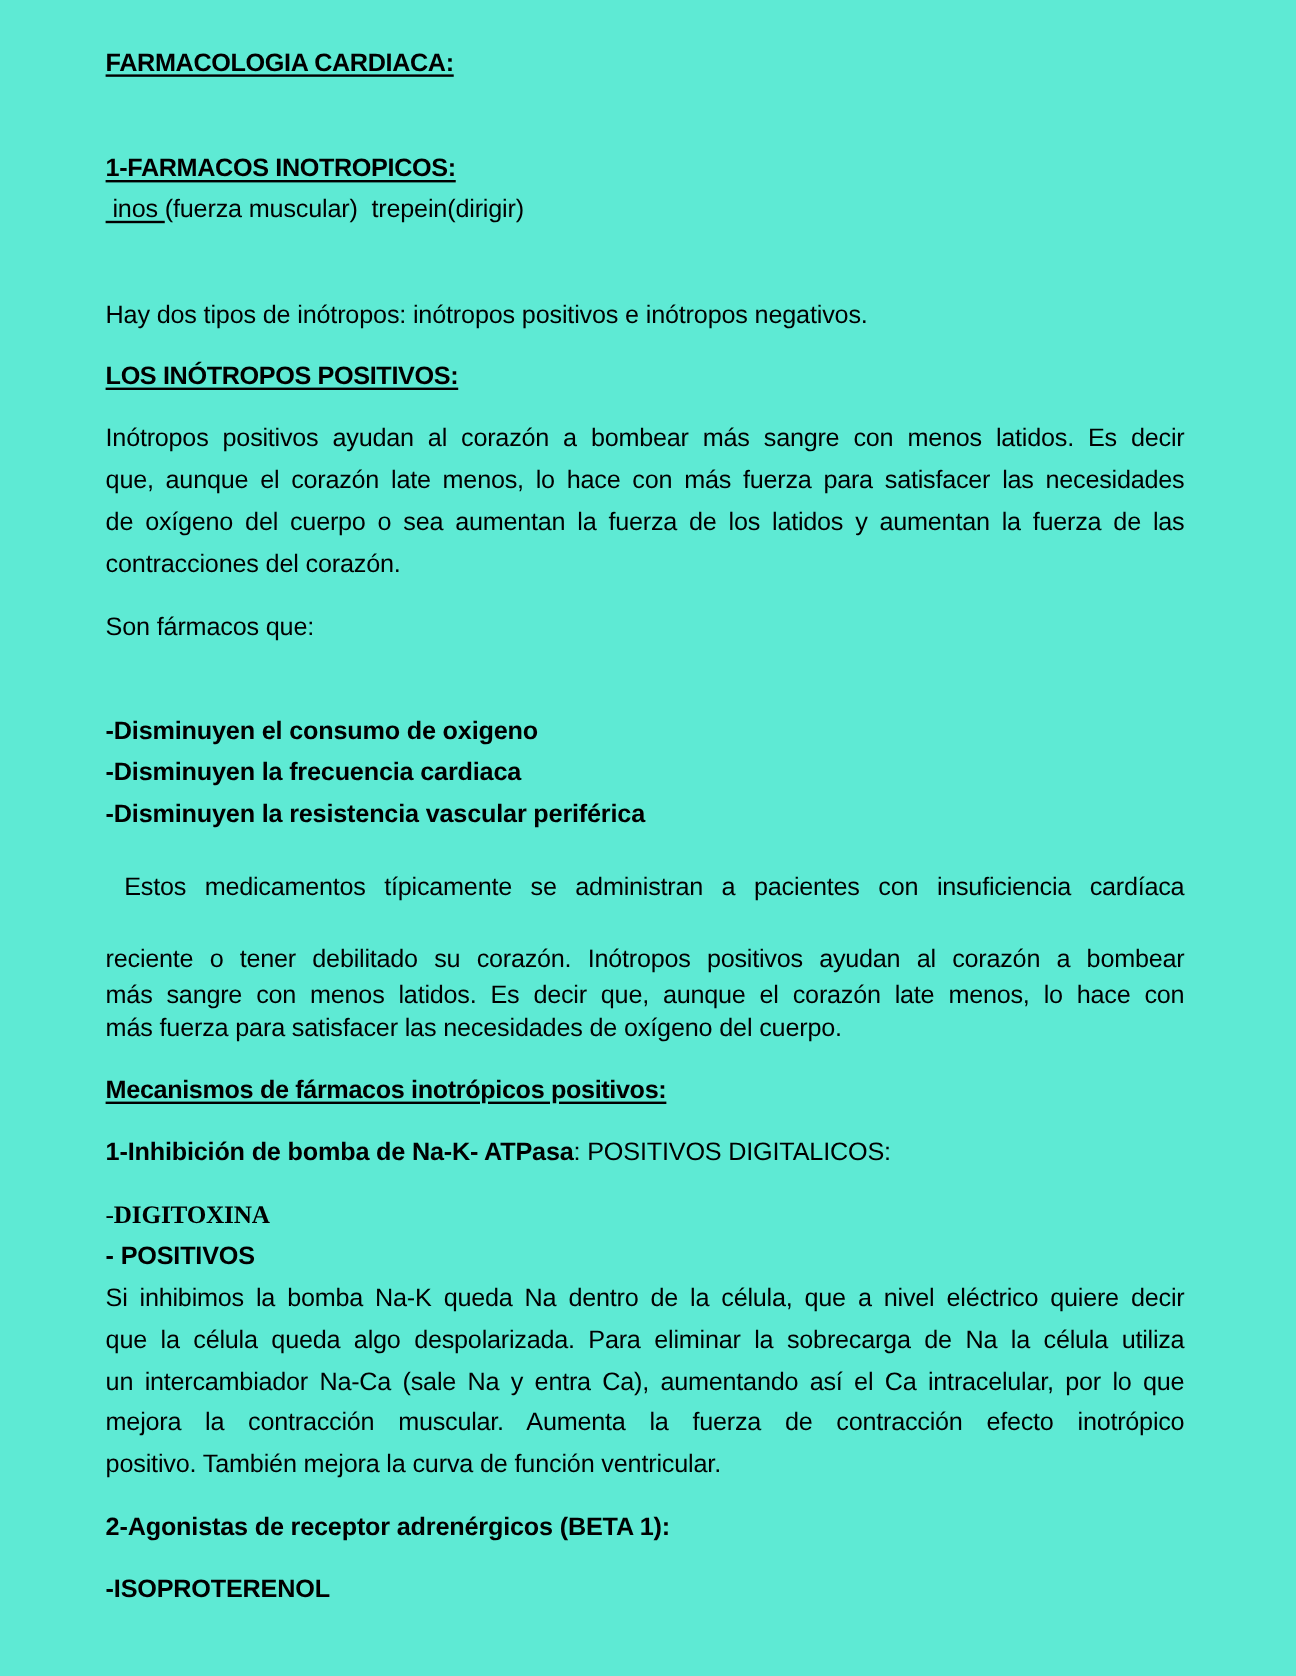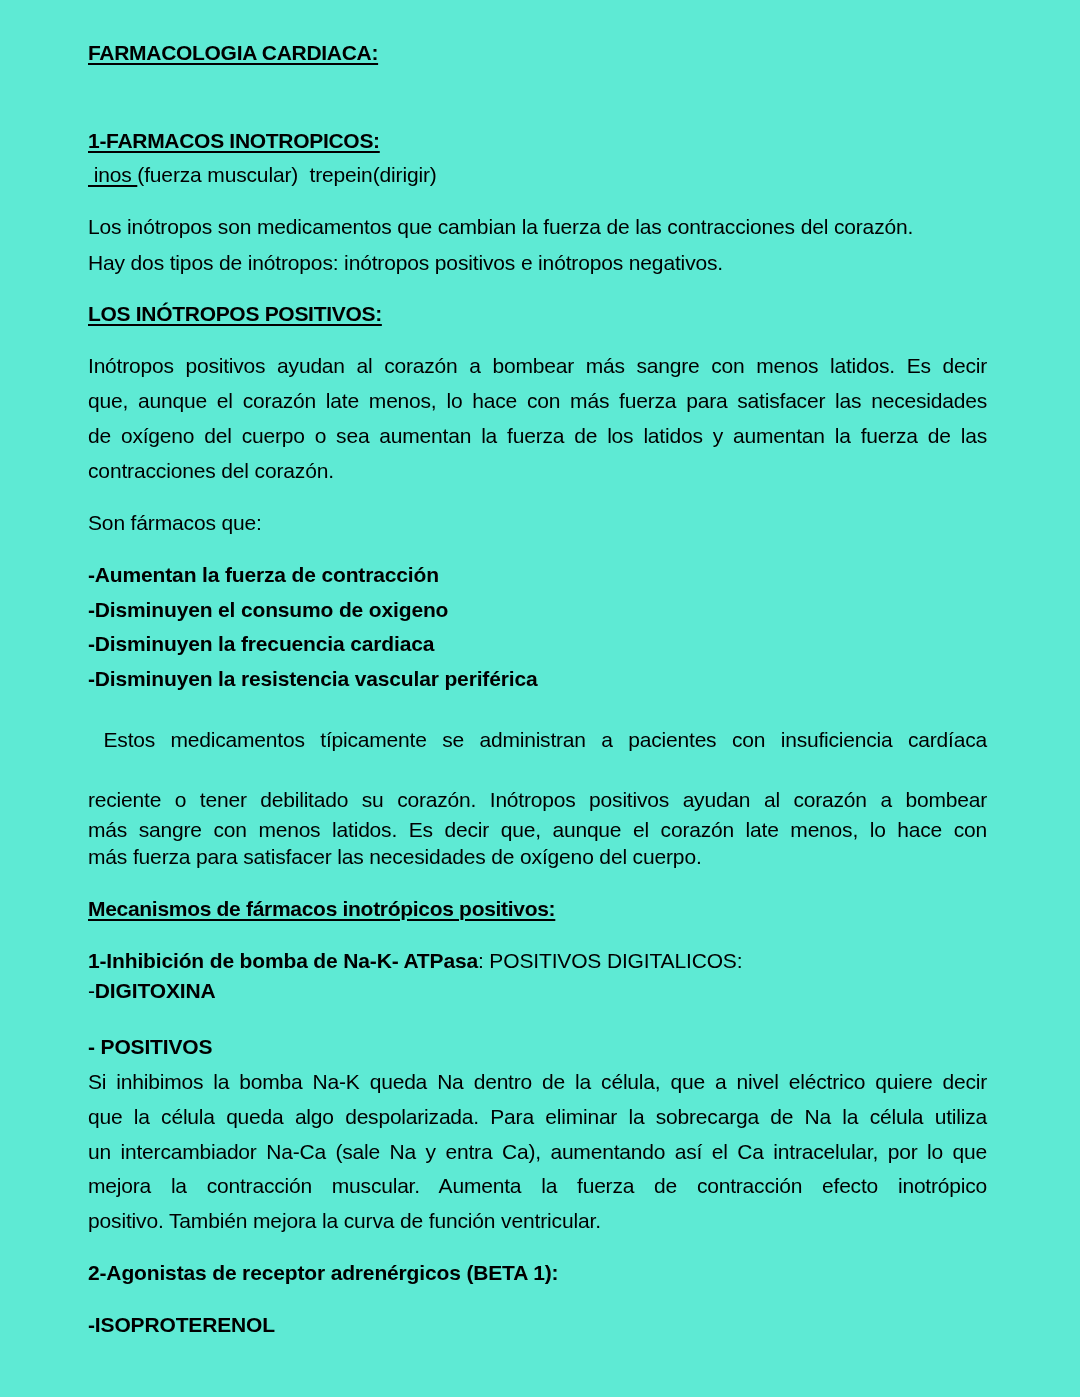--- a/index.html
+++ b/index.html
@@ -51,49 +51,47 @@
 <div class="page">
 
   <div class="line heading" style="top:40px;">FARMACOLOGIA CARDIACA:</div>
 
   <div class="line heading" style="top:128px;">1-FARMACOS INOTROPICOS:</div>
 
   <div class="line" style="top:162px;">
     <span class="u" style="white-space:pre;"> inos </span><span style="white-space:pre;">(fuerza muscular)  trepein(dirigir)</span>
   </div>
 
-  <div class="line" style="top:214px;">Los inótropos son medicamentos que cambian la fuerza de las contracciones del corazón.</div>
   <div class="line" style="top:250px;">Hay dos tipos de inótropos: inótropos positivos e inótropos negativos.</div>
 
   <div class="line heading" style="top:301px;">LOS INÓTROPOS POSITIVOS:</div>
 
   <div class="just" style="top:353px;">Inótropos positivos ayudan al corazón a bombear más sangre con menos latidos. Es decir</div>
   <div class="just" style="top:388px;">que, aunque el corazón late menos, lo hace con más fuerza para satisfacer las necesidades</div>
   <div class="just" style="top:423px;">de oxígeno del cuerpo o sea  aumentan la fuerza de los latidos y aumentan la fuerza de las</div>
   <div class="line" style="top:458px;">contracciones del corazón.</div>
 
   <div class="line" style="top:510px;">Son fármacos que:</div>
 
-  <div class="line b" style="top:562px;">-Aumentan la fuerza de contracción</div>
   <div class="line b" style="top:597px;">-Disminuyen el consumo de oxigeno</div>
   <div class="line b" style="top:631px;">-Disminuyen la frecuencia cardiaca</div>
   <div class="line b" style="top:666px;">-Disminuyen la resistencia vascular periférica</div>
 
   <div class="just" style="top:727px; white-space:pre-wrap;"> Estos medicamentos típicamente se administran a pacientes con insuficiencia cardíaca</div>
   <div class="just" style="top:787px;">reciente o tener debilitado su corazón. Inótropos positivos ayudan al corazón a bombear</div>
   <div class="just" style="top:817px;">más sangre con menos latidos. Es decir que, aunque el corazón late menos, lo hace con</div>
   <div class="line" style="top:844px;">más fuerza para satisfacer las necesidades de oxígeno del cuerpo.</div>
 
   <div class="line heading" style="top:896px;">Mecanismos de fármacos inotrópicos positivos:</div>
 
   <div class="line" style="top:948px;">
     <span class="b">1-Inhibición de bomba de Na-K- ATPasa</span><span>: POSITIVOS DIGITALICOS:</span>
   </div>
 
-  <div class="line" style="top:978px;">
+  <div class="line" style="top:999px;font-family:Liberation Serif, serif;">
     <span style="white-space:pre;">-</span><span class="b">DIGITOXINA</span>
   </div>
   <div class="line b" style="top:1034px;">
     <span style="white-space:pre;">- </span><span>POSITIVOS</span>
   </div>
 
   <div class="just" style="top:1069px;">Si inhibimos la bomba Na-K queda Na dentro de la célula, que a nivel eléctrico quiere decir</div>
   <div class="just" style="top:1104px;">que la célula queda algo despolarizada. Para eliminar la sobrecarga de Na la célula utiliza</div>
   <div class="just" style="top:1139px;">un intercambiador Na-Ca (sale Na y entra Ca), aumentando así el Ca intracelular, por lo que</div>
   <div class="just" style="top:1173px;">mejora la contracción muscular. Aumenta la fuerza de contracción efecto inotrópico</div>

